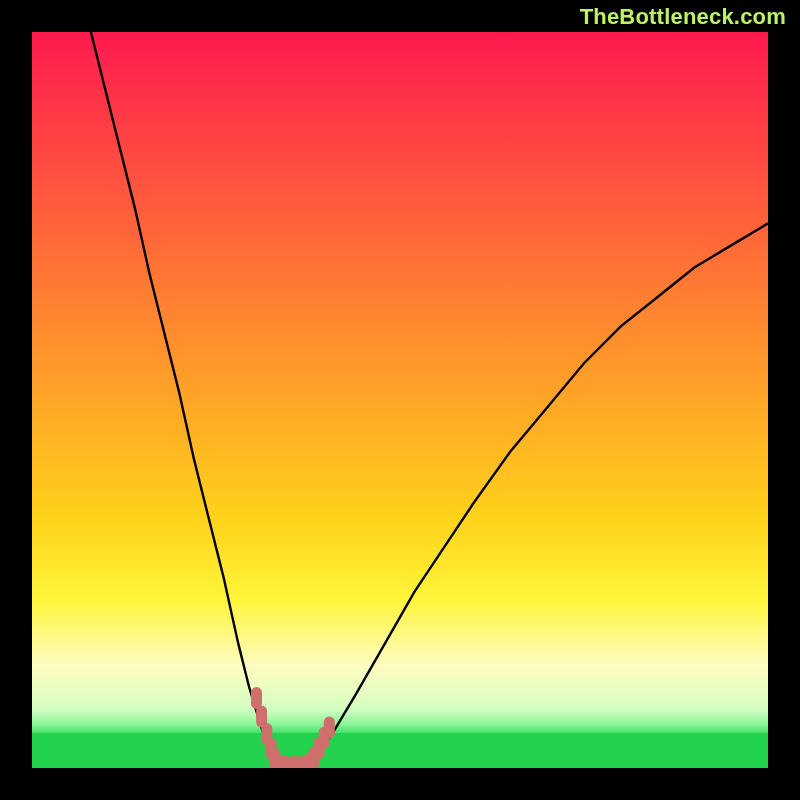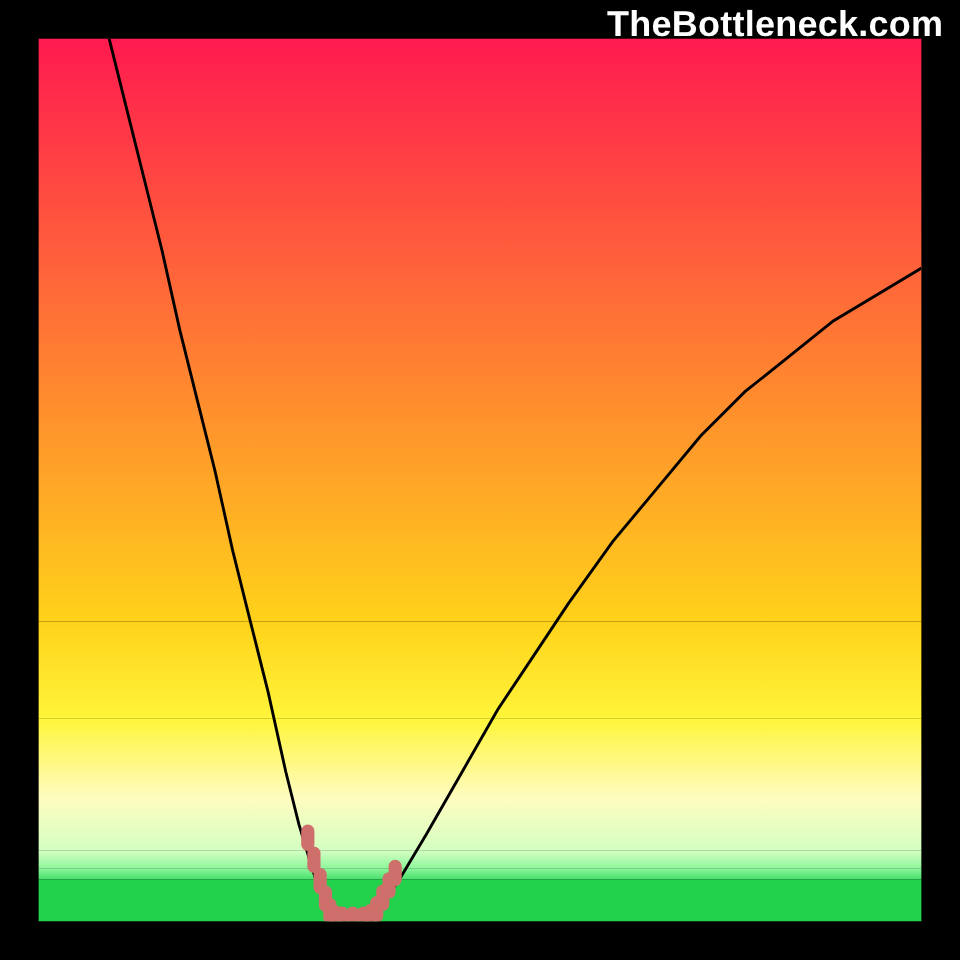--- a/index.html
+++ b/index.html
@@ -16,22 +16,22 @@
     left: 0;
     top: 0;
     width: 800px;
     height: 800px;
     background: #000;
   }
   .watermark {
     position: absolute;
     top: 4px;
     right: 14px;
-    color: #ffffff;
-    font-size: 30px;
+    color: #bef264;
+    font-size: 22px;
     font-weight: 600;
     letter-spacing: 0.2px;
   }
   .plot {
     position: absolute;
     left: 32px;
     top: 32px;
     width: 736px;
     height: 736px;
     overflow: hidden;

